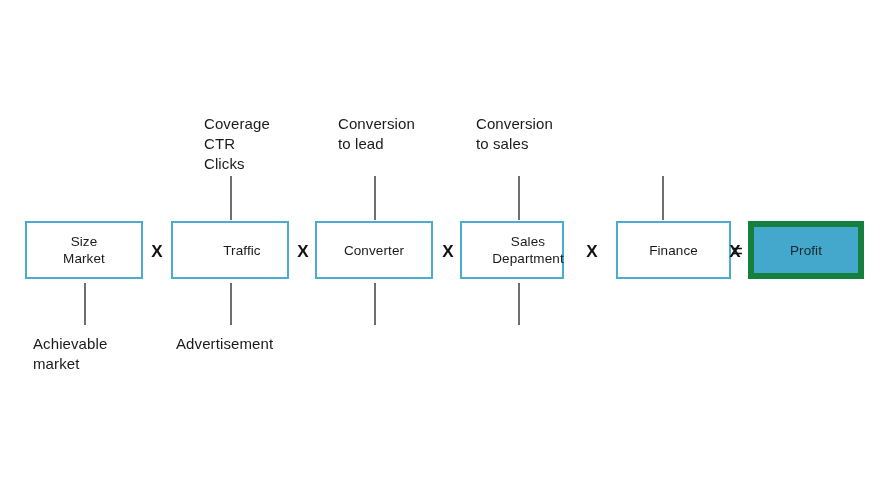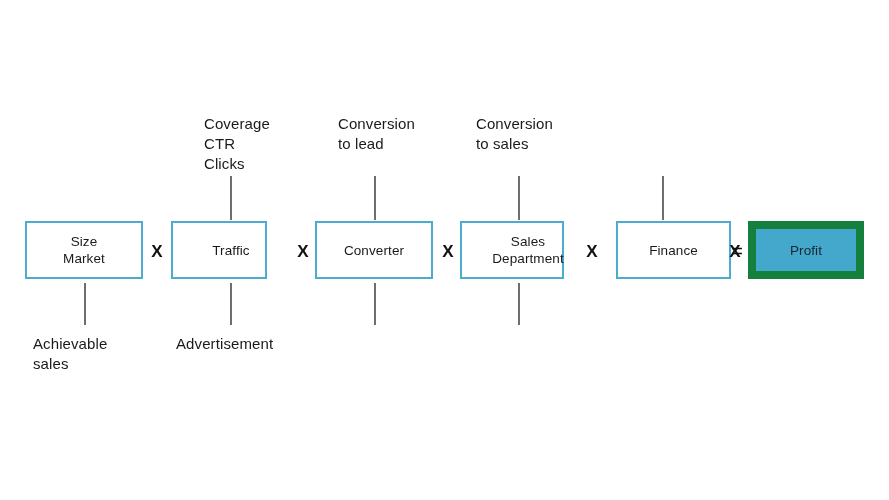--- a/index.html
+++ b/index.html
@@ -31,21 +31,21 @@
     justify-content: center;
     text-align: center;
     color: #1a1a1a;
     font-size: 13.5px;
     line-height: 17px;
     letter-spacing: 0.1px;
     white-space: pre-line;
   }
   .node.result {
     background: #44A8CC;
-    border: 8px solid #15803d;
+    border: 6px solid #15803d;
     color: #16272e;
   }
 
   
   .op {
     position: absolute;
     font-size: 17px;
     font-weight: bold;
     color: #111111;
     text-align: center;
@@ -91,21 +91,21 @@
 
 
   <div class="connector" style="left:230px; top:176px; height:44px;"></div>
   <div class="connector" style="left:374px; top:176px; height:44px;"></div>
   <div class="connector" style="left:518px; top:176px; height:44px;"></div>
   <div class="connector" style="left:662px; top:176px; height:44px;"></div>
 
   <div class="node" style="left:25px; top:221px; width:118px; height:58px;">Size
 Market</div>
 
-  <div class="node" style="left:171px; top:221px; width:96px; height:58px;padding-left:24px;">Traffic</div>
+  <div class="node" style="left:171px; top:221px; width:118px; height:58px;padding-left:24px;">Traffic</div>
 
   <div class="node" style="left:315px; top:221px; width:118px; height:58px;">Converter</div>
 
   <div class="node" style="left:460px; top:221px; width:104px; height:58px;padding-left:32px;">Sales
 Department</div>
 
   <div class="node" style="left:605px; top:221px; width:115px; height:58px;margin-left:11px;">Finance</div>
 
   <div class="node result" style="left:748px; top:221px; width:116px; height:58px;">Profit</div>
 
@@ -120,18 +120,18 @@
   <div class="op" style="left:724px; top:243px; width:22px;">X</div>
 
   <div class="op eq" style="left: 726px; top: 241px; width: 22px; display: block;">=</div>
 
   <div class="connector" style="left:84px; top:283px; height:42px;"></div>
   <div class="connector" style="left:230px; top:283px; height:42px;"></div>
   <div class="connector" style="left:374px; top:283px; height:42px;"></div>
   <div class="connector" style="left:518px; top:283px; height:42px;"></div>
 
   <div class="label" style="left:33px; top:334px; width:130px;">Achievable
-sales</div>
+market</div>
 
   <div class="label" style="left:176px; top:334px; width:150px;">Advertisement</div>
 
 
 </div>
 
 </body></html>

